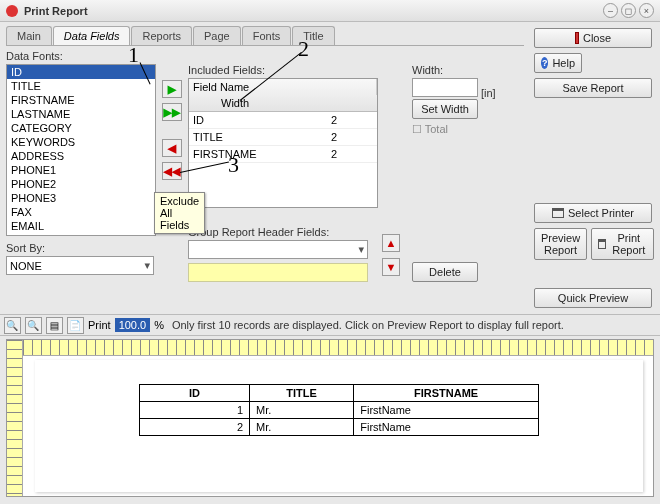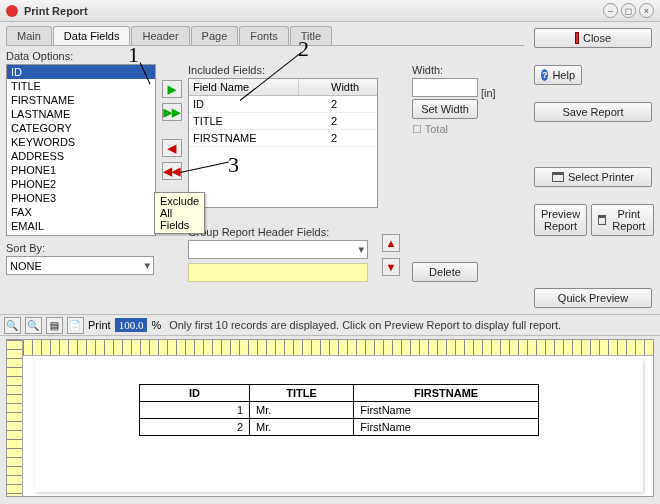--- a/index.html
+++ b/index.html
@@ -5,41 +5,41 @@
 * { box-sizing: border-box; margin: 0; padding: 0; font-family: Tahoma, Arial, sans-serif; font-size: 11px; }
 body { background: #e8e8e8; width: 660px; height: 504px; overflow: hidden; position: relative; }
 
 .titlebar { background: linear-gradient(#f5f5f5,#e0e0e0); height: 22px; border-bottom: 1px solid #bbb; display:flex; align-items:center; padding: 0 6px; }
 .titlebar-icon { width:12px; height:12px; border-radius:50%; background:#d33; margin-right:6px; }
 .titlebar-title { flex:1; font-weight:bold; color:#333; }
 .winbtn { width:15px; height:15px; border:1px solid #999; border-radius:50%; background:#f0f0f0; margin-left:3px; display:flex; align-items:center; justify-content:center; font-size:9px; color:#555; cursor:default; }
 
 .mainarea { display:flex; height: 292px; }
 .leftpane { flex:1; padding:4px 6px; }
-.rightpane { width:130px; padding:6px 8px 6px 4px; display:flex; flex-direction:column; gap:17px; }
+.rightpane { width:130px; padding:6px 8px 6px 4px; display:flex; flex-direction:column; gap:5px; }
 
 .tabs { display:flex; border-bottom:1px solid #aaa; margin-bottom:4px;align-items:flex-end; }
 .tab { padding:3px 10px; border:1px solid #aaa; border-bottom:none; background:#ddd; margin-right:1px; border-radius:3px 3px 0 0; color:#444; }
-.tab.active { background:#f5f5f5; font-weight:normal; color:#000; }
+.tab.active { background:#f5f5f5; font-weight:normal; color:#000;font-style:italic; }
 
 .fieldsrow { display:flex; gap:4px; }
 .allfields-col { width:150px; display:flex; flex-direction:column; }
 .label { color:#333; margin-bottom:2px; }
 .listbox { border:1px solid #999; background:#fff; height:172px; overflow-y:scroll; }
 .listitem { padding:1px 4px; color:#000; }
 .listitem.sel { background:#2a5db0; color:#fff; }
 
 .arrows-col { width:24px; display:flex; flex-direction:column; gap:5px; padding-top:16px; align-items:center; position:relative; }
 .arrbtn { width:20px; height:18px; border:1px solid #999; background:#eee; display:flex; align-items:center; justify-content:center; cursor:default; }
 .arr-g { color:#0a0; font-weight:bold; }
 .arr-r { color:#c00; font-weight:bold; }
 
 .included-col { width:190px; display:flex; flex-direction:column; }
 .table { border:1px solid #999; background:#fff; height:130px; }
-.th { display:flex; background:linear-gradient(#f8f8f8,#e4e4e4); border-bottom:1px solid #bbb; }
+.th { display:flex; background:linear-gradient(#f8f8f8,#e4e4e4); border-bottom:1px solid #bbb;flex-direction:column; }
 .th > div { padding:2px 4px; }
 .th-name { flex:1; border-right:1px solid #ccc; }
 .th-width { width:50px; text-align:left;margin-left:28px; }
 .trow { display:flex; border-bottom:1px solid #eee; }
 .trow > div { padding:2px 4px; }
 .td-name { flex:1; }
 .td-width { width:50px; }
 
 .width-col { width:110px; padding-left:6px; display:flex; flex-direction:column; gap:0; }
 .txtinput { border:1px solid #999; background:#fff; height:19px; padding:2px 4px; width:66px; display:inline-block; }
@@ -50,21 +50,21 @@
 
 .updown-col { width:20px; display:flex; flex-direction:column; justify-content:flex-end; gap:6px; padding-bottom:6px; }
 .udbtn { width:18px; height:18px; border:1px solid #999; background:#eee; display:flex; align-items:center; justify-content:center; color:#c00; font-weight:bold; }
 .combo { border:1px solid #999; background:#fff; height:19px; width:180px; display:flex; align-items:center; justify-content:flex-end; padding:0 3px; }
 .combo .dd { color:#555; }
 .yellowbox { background:#ffffaa; border:1px solid #cc9; height:19px; width:180px; margin-left:0px; margin-top:4px; }
 .sortrow { display:flex; flex-direction:column; margin-top:6px; }
 
 .statusline { background:#e8e8e8; border-top:1px solid #bbb; border-bottom:1px solid #bbb; height:22px; display:flex; align-items:center; padding:0 4px; gap:4px; }
 .sbtn { width:17px; height:17px; border:1px solid #999; background:#f0f0f0; display:flex; align-items:center; justify-content:center; font-size:10px; }
-.zoomval { background:#2a5db0; color:#fff; padding:1px 4px;font-family:Liberation Serif, serif; }
+.zoomval { background:#2a5db0; color:#fff; padding:1px 4px; }
 .statusmsg { color:#333; margin-left:4px; }
 
 .preview { background:#fff; border:1px solid #999; margin:3px 6px; height:158px; position:relative; overflow:hidden; }
 .ruler-h { position:absolute; top:0; left:16px; right:0; height:16px; background:#ffffaa; border-bottom:1px solid #aaa; }
 .ruler-v { position:absolute; top:0; left:0; bottom:0; width:16px; background:#ffffaa; border-right:1px solid #aaa; }
 .ruler-h::before, .ruler-v::before { content:""; position:absolute; inset:0; background-image: repeating-linear-gradient(to right, #888 0 1px, transparent 1px 9px); }
 .ruler-v::before { background-image: repeating-linear-gradient(to bottom, #888 0 1px, transparent 1px 9px); }
 .page { position:absolute; top:20px; left:28px; right:10px; bottom:4px; background:#fff; box-shadow:1px 1px 3px rgba(0,0,0,.2); }
 .ptable { border-collapse:collapse; margin:24px auto 0; width:400px; }
 .ptable th, .ptable td { border:1px solid #000; padding:2px 6px; font-size:11px; }
@@ -92,27 +92,27 @@
   <div class="winbtn">◻</div>
   <div class="winbtn">×</div>
 </div>
 
 <div class="mainarea">
   <div class="leftpane">
 
     <div class="tabs">
       <div class="tab">Main</div>
       <div class="tab active">Data Fields</div>
-      <div class="tab">Header</div>
+      <div class="tab">Reports</div>
       <div class="tab">Page</div>
       <div class="tab">Fonts</div>
       <div class="tab">Title</div>
     </div>
 
-    <div class="label">Data Options:</div>
+    <div class="label">Data Fonts:</div>
 
     <div class="fieldsrow">
 
       <div class="allfields-col">
         <div class="listbox">
           <div class="listitem sel">ID</div>
           <div class="listitem">TITLE</div>
           <div class="listitem">FIRSTNAME</div>
           <div class="listitem">LASTNAME</div>
           <div class="listitem">CATEGORY</div>

